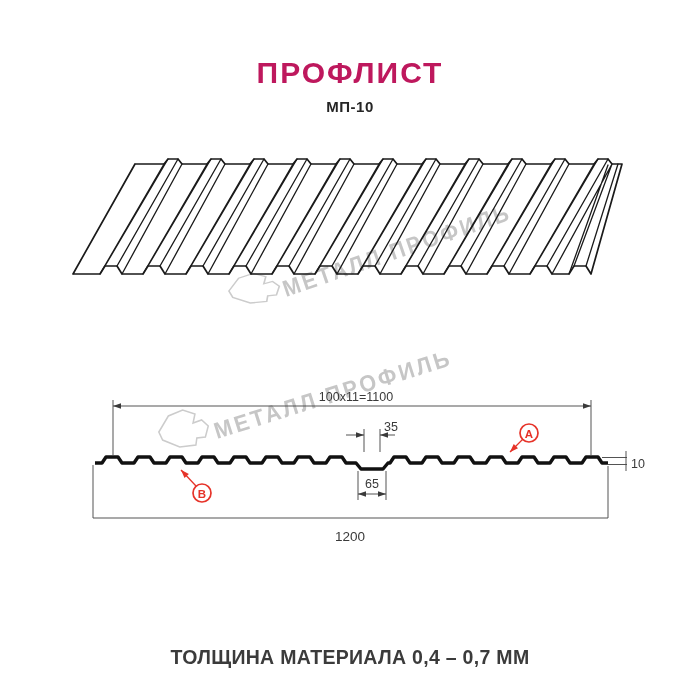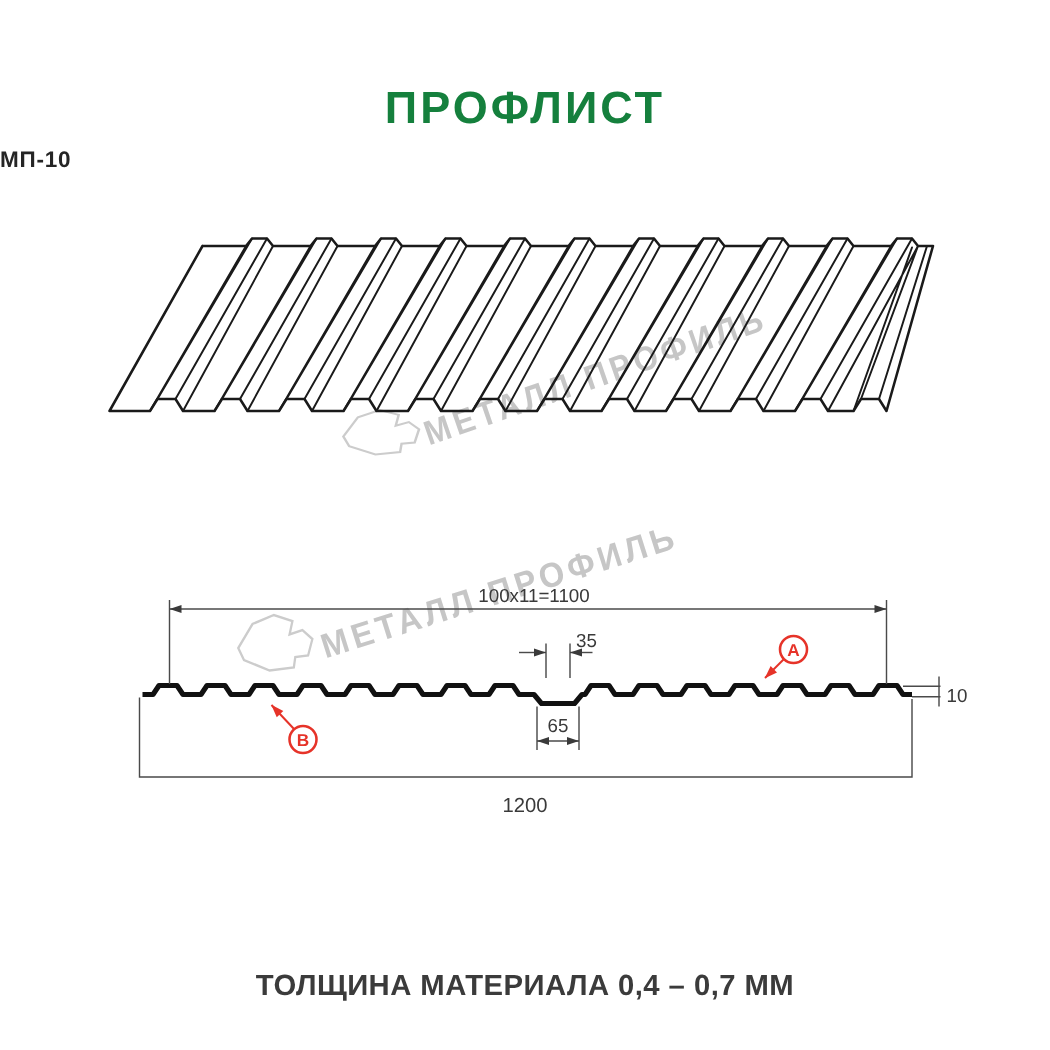--- a/index.html
+++ b/index.html
@@ -4,25 +4,25 @@
 <style>
   html,body{margin:0;padding:0;}
   body{
     width:700px;height:700px;background:#ffffff;
     font-family:"Liberation Sans", sans-serif;
     position:relative;overflow:hidden;
   }
   .page-title{
     position:absolute;top:58px;left:0;width:700px;
     text-align:center;font-size:30px;font-weight:800;
-    letter-spacing:2px;color:#15803d;line-height:1;margin:0;
+    letter-spacing:2px;color:#be185d;line-height:1;margin:0;
   }
   .profile-code{
     position:absolute;top:99px;left:0;width:700px;
-    font-size:15px;font-weight:700;
+    text-align:center;font-size:15px;font-weight:700;
     letter-spacing:0.5px;color:#252525;line-height:1;margin:0;
   }
   .thickness-note{
     position:absolute;top:648px;left:0;width:700px;
     text-align:center;font-size:19.5px;font-weight:600;
     letter-spacing:0.3px;color:#3b3b3b;line-height:1;margin:0;
   }
   svg.drawing{position:absolute;top:0;left:0;}
   svg text{font-family:"Liberation Sans", sans-serif;}
   .dim-label{fill:#3a3a3a;font-size:12.5px;}

